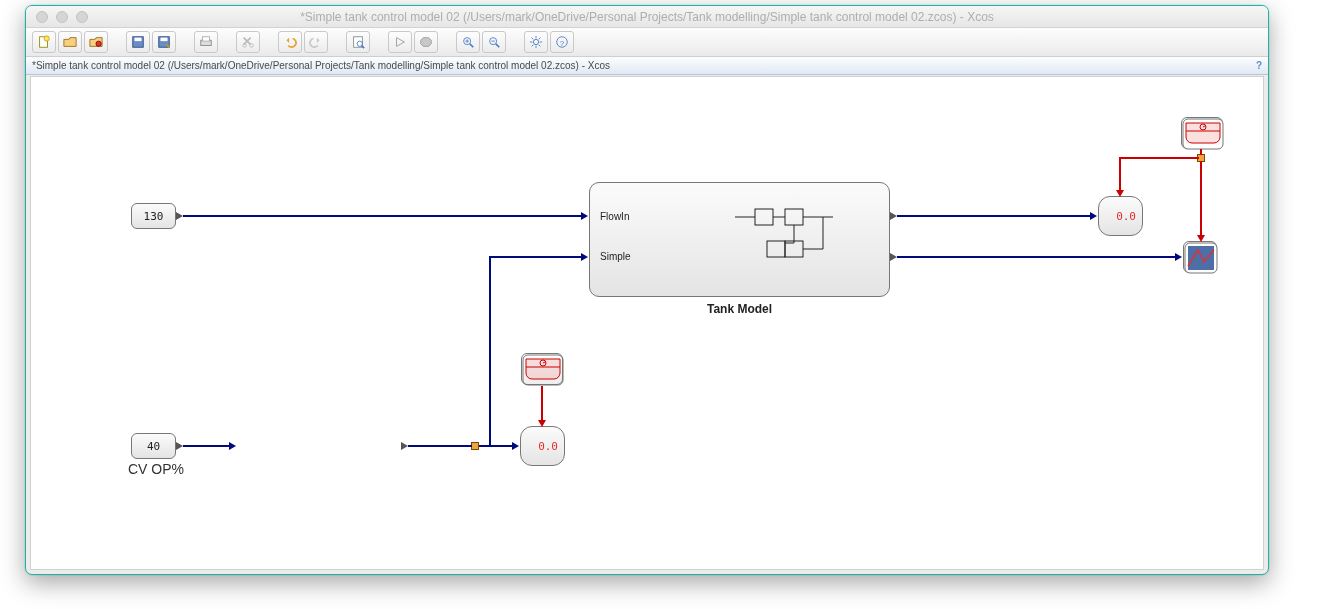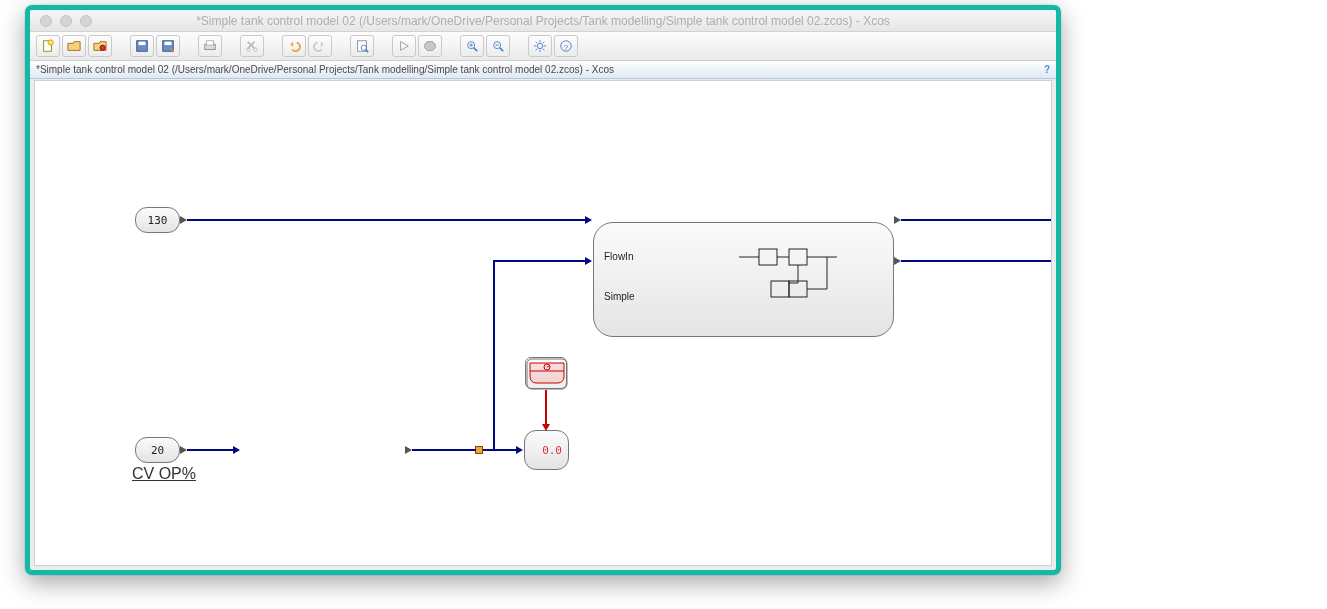--- a/index.html
+++ b/index.html
@@ -9,23 +9,23 @@
     background: #fff;
     width: 1327px;
     height: 609px;
     position: relative;
   }
   
   .window {
     position: absolute;
     left: 25px;
     top: 5px;
-    width: 1036px;
+    width: 1244px;
     height: 570px;
-    border: 5px solid #14b8a6;
+    border: 1px solid #14b8a6;
     border-radius: 7px;
     background: #ececec;
     box-shadow: 0 8px 24px rgba(0,0,0,.35), 0 0 0 1px rgba(0,0,0,.05);
     overflow: hidden;
   }
   .titlebar {
     height: 22px;
     background: linear-gradient(#f6f6f6,#e6e6e6);
     border-bottom: 1px solid #d2d2d2;
     display: flex;
@@ -91,45 +91,44 @@
     position:absolute;
     top: 70px; left: 4px; right: 4px; bottom: 4px;
     border: 1px solid #d0d0d0;
     background: #fff;
     overflow:auto;
   }
   .canvas-inner { position:relative; width: 1264px; height: 490px; background: #fff; }
   
   .block {
     position:absolute;
-    border-radius: 12px;
+    border-radius: 6px;
     background: linear-gradient(#fbfbfb,#e4e4e4);
     border: 1px solid #777;
     display:flex; align-items:center; justify-content:center;
     font-size: 11px;
     color: #222;
   }
   .const-block { font-family: monospace; }
   .superblock {
-    border-radius: 20px;
+    border-radius: 10px;
     flex-direction:column;
     align-items:stretch;
     font-size: 10px;
-    margin-top: 36px;
   }
   .superblock-label {
     position:absolute; bottom:-20px; left:0; right:0;
     text-align:center; font-weight:bold; color:#222; font-size:12px;
   }
   .port-label {
     font-size: 10px; color:#222;
     position:absolute;
   }
   .label {
-    position:absolute; font-size:16px; color:#333;text-decoration:underline;
+    position:absolute; font-size:14px; color:#333;
   }
   .display-block {
     border-radius:12px;
     font-family: monospace;
     color: #e52b2b;
     justify-content:flex-end;
     padding-right:6px;
   }
   .clock-block {
     border-radius:6px;
@@ -314,21 +313,21 @@
 
   <div class="canvas-wrap">
     <div class="canvas-inner">
 
       <div class="block const-block" style="left:100px; top:126px; width:45px; height:26px;">
         <span>130</span>
       </div>
       <div class="arrow-out-right" style="left:145px; top:135px;"></div>
 
       <div class="block const-block" style="left:100px; top:356px; width:45px; height:26px;">
-        <span>20</span>
+        <span>40</span>
       </div>
       <div class="arrow-out-right" style="left:145px; top:365px;"></div>
       <div class="label" style="left:97px; top:384px;">CV OP%</div>
 
       <div class="hwire" style="left:152px; top:368px; width:51px;"></div>
       <div class="arrow-right" style="left:198px; top:365px;"></div>
 
       <div class="arrow-out-right" style="left:370px; top:365px;"></div>
 
       <div class="junction" style="left:440px; top:365px;"></div>
@@ -372,20 +371,21 @@
           <path d="M43 12h12" stroke="#222"></path>
             <rect x="55" y="4" width="18" height="16" fill="none" stroke="#222"></rect>
           <path d="M73 12h30" stroke="#222"></path>
           <path d="M64 20v18" stroke="#222"></path>
             <path d="M64 38h-9" stroke="#222"></path>
           <rect x="55" y="36" width="18" height="16" fill="none" stroke="#222" transform="translate(-18 0)"></rect>
           <rect x="55" y="36" width="18" height="16" fill="none" stroke="#222"></rect>
           <path d="M73 44h20" stroke="#222"></path>
             <path d="M93 44v-32" stroke="#222"></path>
         </svg>
+        <div class="superblock-label">Tank Model</div>
       </div>
       <div class="arrow-out-right" style="left:859px; top:135px;"></div>
       <div class="arrow-out-right" style="left:859px; top:176px;"></div>
 
       <div class="hwire" style="left:866px; top:138px; width:198px;"></div>
       <div class="arrow-right" style="left:1059px; top:135px;"></div>
 
       <div class="block display-block" style="left:1067px; top:119px; width:45px; height:40px;">
         <span>0.0</span>
       </div>

